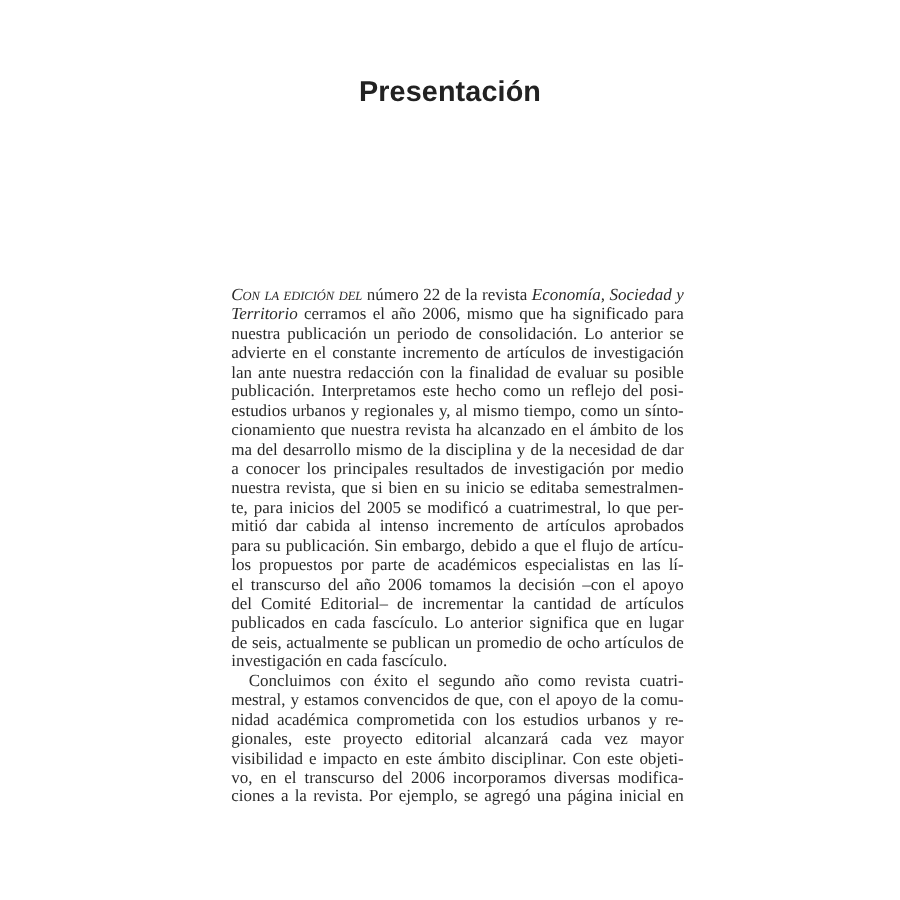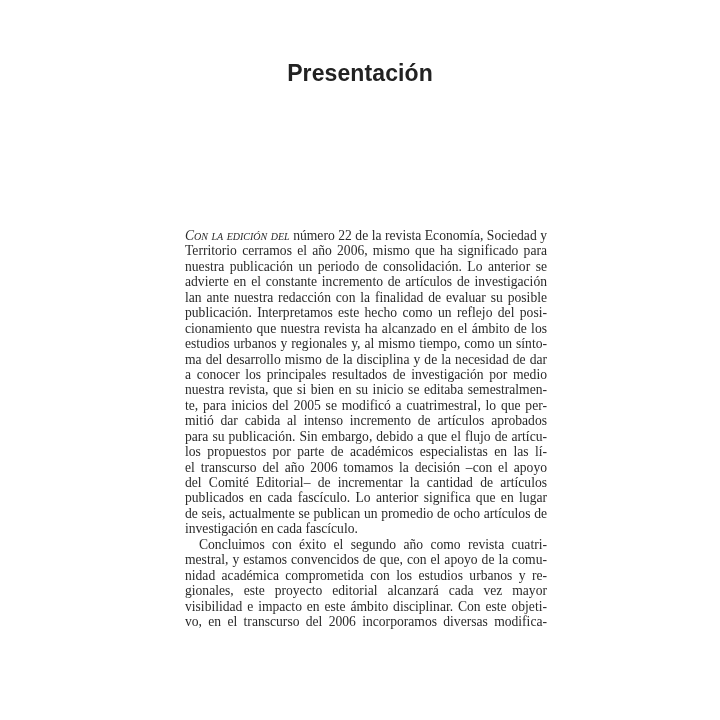--- a/index.html
+++ b/index.html
@@ -11,47 +11,48 @@
   }
   .body-text {
     position:absolute; top:228px; left:185px; width:362px;
     font-family:"Liberation Serif", serif; font-size:13.6px; line-height:15.45px;
     color:#2a2a2a; text-align:justify;
   }
   .line { display:block; white-space:nowrap; text-align:justify; text-align-last:justify; height:15.45px; }
   .line.last { text-align-last:left; }
   .line.indent { padding-left:14px; }
   .sc { font-variant:small-caps;font-style:italic; }
-  .it { }
+  .it { font-style:italic; }
 </style>
 </head>
 <body>
 
 <div class="title">Presentación</div>
 
 <div class="body-text">
   <span class="line"><span class="sc">Con la edición del</span><span> número 22 de la revista </span><span class="it">Economía, Sociedad y</span></span>
   <span class="line"><span class="it">Territorio</span><span> cerramos el año 2006, mismo que ha significado para</span></span>
   <span class="line">nuestra publicación un periodo de consolidación. Lo anterior se</span>
   <span class="line">advierte en el constante incremento de artículos de investigación</span>
   <span class="line">lan ante nuestra redacción con la finalidad de evaluar su posible</span>
   <span class="line">publicación. Interpretamos este hecho como un reflejo del posi-</span>
+  <span class="line">estudios urbanos y regionales y, al mismo tiempo, como un sínto-</span>
   <span class="line">cionamiento que nuestra revista ha alcanzado en el ámbito de los</span>
-  <span class="line">estudios urbanos y regionales y, al mismo tiempo, como un sínto-</span>
   <span class="line">ma del desarrollo mismo de la disciplina y de la necesidad de dar</span>
   <span class="line">a conocer los principales resultados de investigación por medio</span>
   <span class="line">nuestra revista, que si bien en su inicio se editaba semestralmen-</span>
   <span class="line">te, para inicios del 2005 se modificó a cuatrimestral, lo que per-</span>
   <span class="line">mitió dar cabida al intenso incremento de artículos aprobados</span>
   <span class="line">para su publicación. Sin embargo, debido a que el flujo de artícu-</span>
   <span class="line">los propuestos por parte de académicos especialistas en las lí-</span>
   <span class="line">el transcurso del año 2006 tomamos la decisión –con el apoyo</span>
   <span class="line">del Comité Editorial– de incrementar la cantidad de artículos</span>
   <span class="line">publicados en cada fascículo. Lo anterior significa que en lugar</span>
   <span class="line">de seis, actualmente se publican un promedio de ocho artículos de</span>
   <span class="line last">investigación en cada fascículo.</span>
   <span class="line indent">Concluimos con éxito el segundo año como revista cuatri-</span>
   <span class="line">mestral, y estamos convencidos de que, con el apoyo de la comu-</span>
   <span class="line">nidad académica comprometida con los estudios urbanos y re-</span>
   <span class="line">gionales, este proyecto editorial alcanzará cada vez mayor</span>
   <span class="line">visibilidad e impacto en este ámbito disciplinar. Con este objeti-</span>
   <span class="line">vo, en el transcurso del 2006 incorporamos diversas modifica-</span>
+  <span class="line">ciones a la revista. Por ejemplo, se agregó una página inicial en</span>
 </div>
 
 </body></html>

